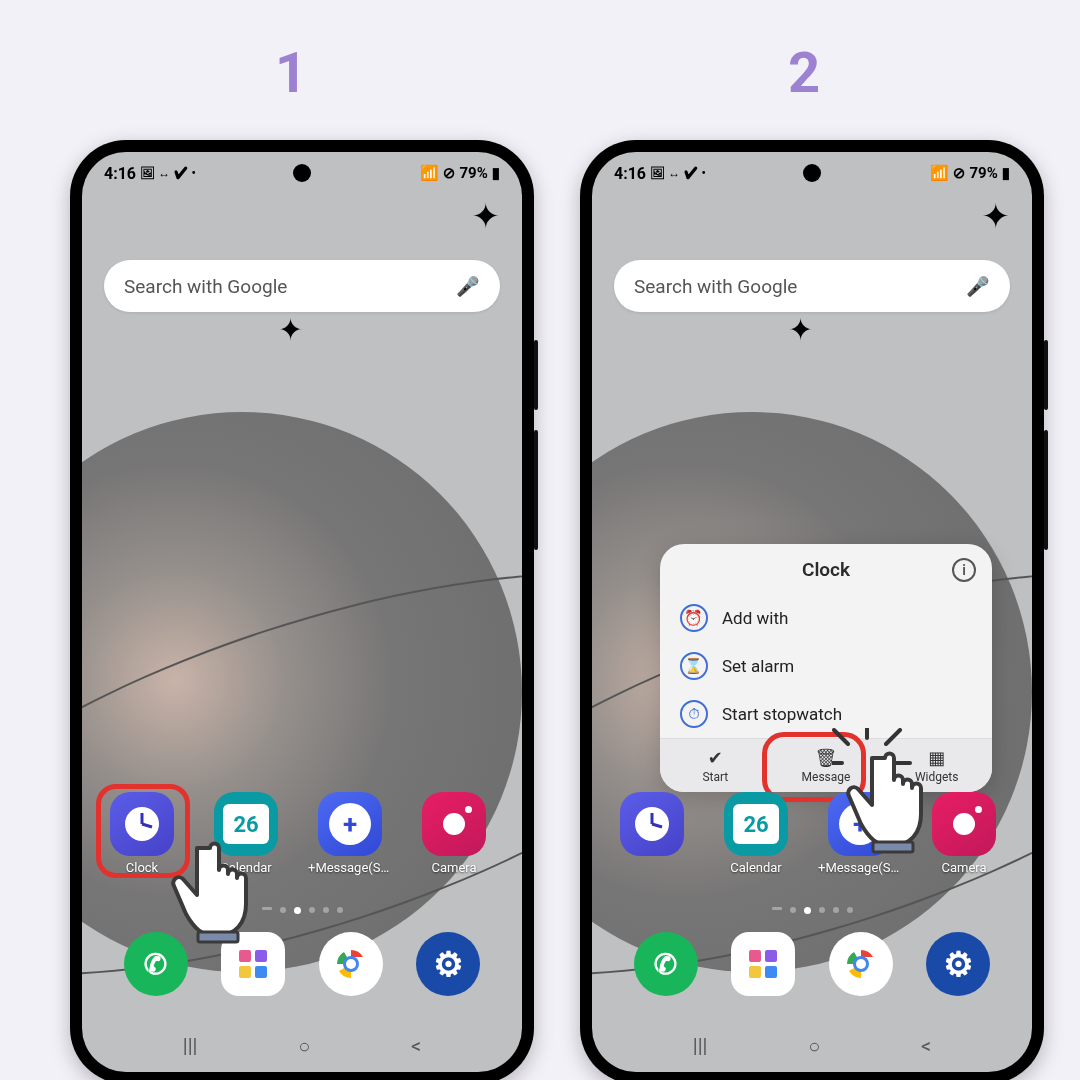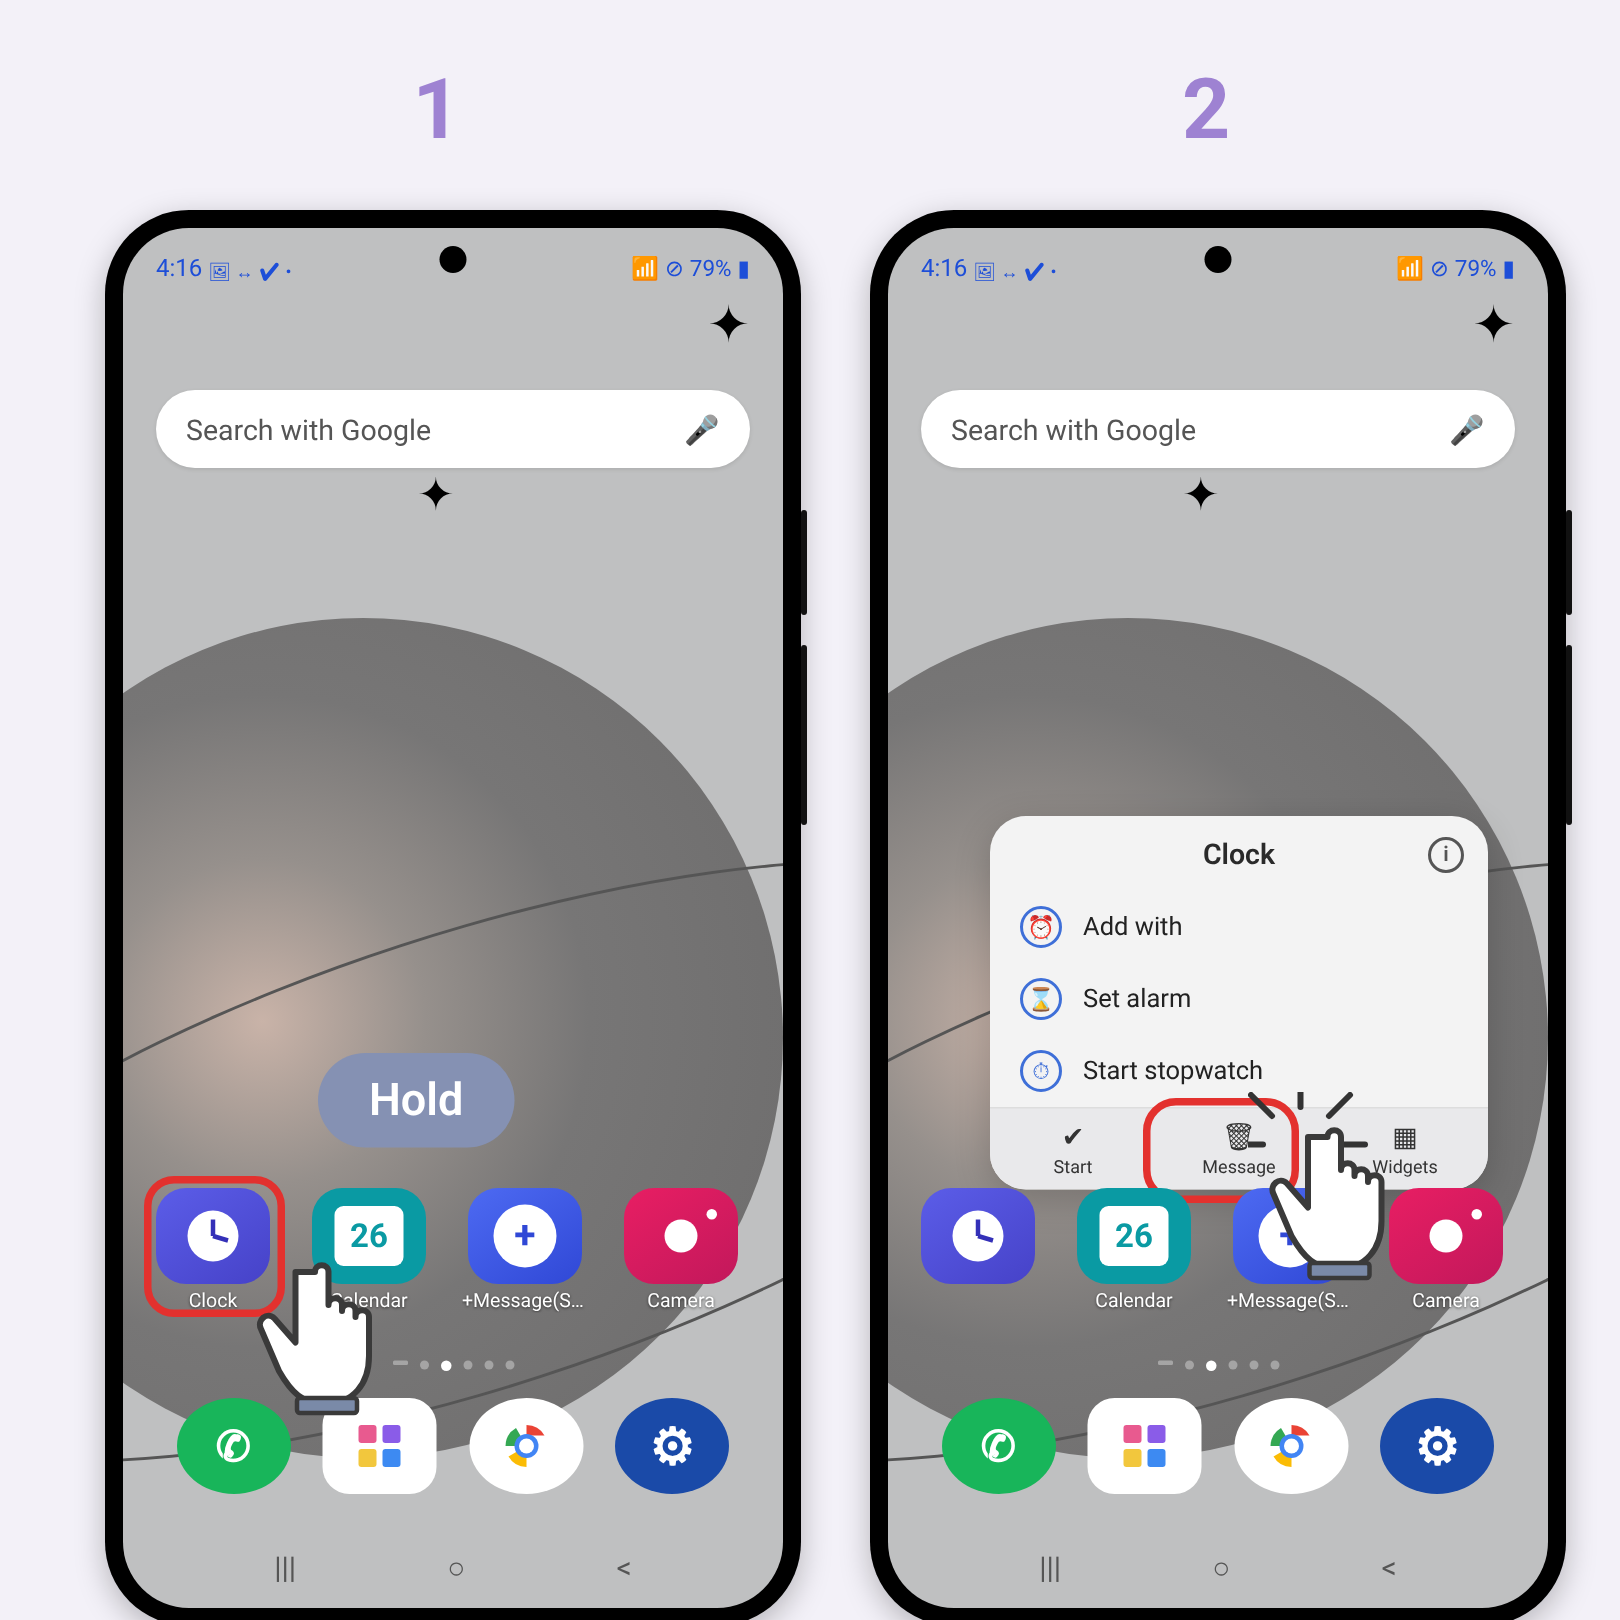--- a/index.html
+++ b/index.html
@@ -3,28 +3,28 @@
 <meta charset="utf-8">
 <style>
 html,body{margin:0;padding:0;width:1080px;height:1080px;background:#f3f1f8;font-family:-apple-system,Roboto,Arial,sans-serif;position:relative;color:#2a2a2a}
 .step-num{position:absolute;top:40px;font-size:56px;font-weight:700;color:#9e82d2}
 .phone{position:absolute;top:140px;width:440px;height:920px;border-radius:56px;background:#000;padding:12px;box-shadow:0 6px 20px rgba(0,0,0,.25)}
 .side-btn{position:absolute;background:#111;border-radius:4px}
 .screen{width:100%;height:100%;border-radius:44px;overflow:hidden;position:relative;background:#bfc0c1}
 .planet{position:absolute;left:-120px;top:260px;width:560px;height:560px;border-radius:50%;background:radial-gradient(circle at 38% 48%,#c9b3a8 0%,#96908c 24%,#777676 48%,#6b6a6a 100%)}
 .ring{position:absolute;left:-220px;top:470px;width:900px;height:300px;border:2px solid #555;border-radius:50%;transform:rotate(-18deg)}
 .sparkle{position:absolute;color:#000}
-.status{position:absolute;top:6px;left:0;right:0;height:30px;display:flex;align-items:flex-end;padding:0 22px;font-size:16px;font-weight:400;color:#1d4ed8}
+.status{position:absolute;top:6px;left:0;right:0;height:30px;display:flex;align-items:center;padding:0 22px;font-size:16px;font-weight:700;color:#000000}
 .status .r{margin-left:auto;display:flex;gap:4px;align-items:center;font-size:15px}
 .punch{position:absolute;top:12px;left:50%;transform:translateX(-50%);width:18px;height:18px;background:#000;border-radius:50%}
 .search{position:absolute;top:108px;left:22px;right:22px;height:52px;background:#fff;border-radius:28px;display:flex;align-items:center;padding:0 20px;font-size:19px;color:#555;box-shadow:0 1px 3px rgba(0,0,0,.1)}
 .dock{position:absolute;bottom:72px;left:0;right:0;display:flex;justify-content:space-evenly;padding:0 18px}
 .row{position:absolute;left:0;right:0;display:flex;justify-content:flex-start;padding:0 18px;gap:20px}
 .app{width:84px;text-align:center}
-.ico{width:76px;height:64px;border-radius:20px;margin:0 auto 4px;display:flex;align-items:center;justify-content:center;font-size:30px;color:#fff;font-weight:700;position:relative}
+.ico{width:64px;height:64px;border-radius:20px;margin:0 auto 4px;display:flex;align-items:center;justify-content:center;font-size:30px;color:#fff;font-weight:700;position:relative}
 .lbl{font-size:13px;color:#fff;text-shadow:0 1px 2px rgba(0,0,0,.6);white-space:nowrap;overflow:hidden;text-overflow:ellipsis}
 .dots{position:absolute;bottom:158px;left:0;right:0;display:flex;justify-content:center;gap:8px}
 .dot{width:6px;height:6px;border-radius:50%;background:rgba(255,255,255,.35)}
 .dot.on{background:#fff;width:7px;height:7px}
 .dot.sq{border-radius:1px;width:10px;height:3px;background:rgba(255,255,255,.35)}
 .nav{position:absolute;bottom:14px;left:0;right:0;display:flex;justify-content:space-evenly;color:#555;font-size:20px}
 .hold-pill{position:absolute;left:130px;top:550px;background:#8591b3;color:#fff;font-size:30px;font-weight:600;padding:14px 34px;border-radius:40px}
 .hl{position:absolute;border:5px solid #e3312e;border-radius:20px}
 .menu{position:absolute;left:68px;right:40px;top:392px;background:#f3f3f3;border-radius:24px;box-shadow:0 6px 24px rgba(0,0,0,.2);overflow:hidden}
 .menu-h{display:flex;align-items:center;justify-content:center;height:50px;font-size:19px;font-weight:600;position:relative}
@@ -67,21 +67,20 @@
           <span>📶 ⊘</span>
           <span>79%</span>
           <span>▮</span>
         </div>
     </div>
     <div class="search">
       <span>Search with Google</span>
       <span style="margin-left:auto;color:#333">🎤</span>
     </div>
 
-    <div class="hold-pill">Hold</div>
 
     <div class="row" style="top:640px">
       <div class="app">
         <div class="ico c-clock">
             <svg width="40" height="40">
               <circle cx="20" cy="20" r="17" fill="#fff"></circle>
               <line x1="20" y1="20" x2="20" y2="9" stroke="#3430b8" stroke-width="3"></line>
               <line x1="20" y1="20" x2="30" y2="23" stroke="#3430b8" stroke-width="3"></line>
             </svg>
           </div>

